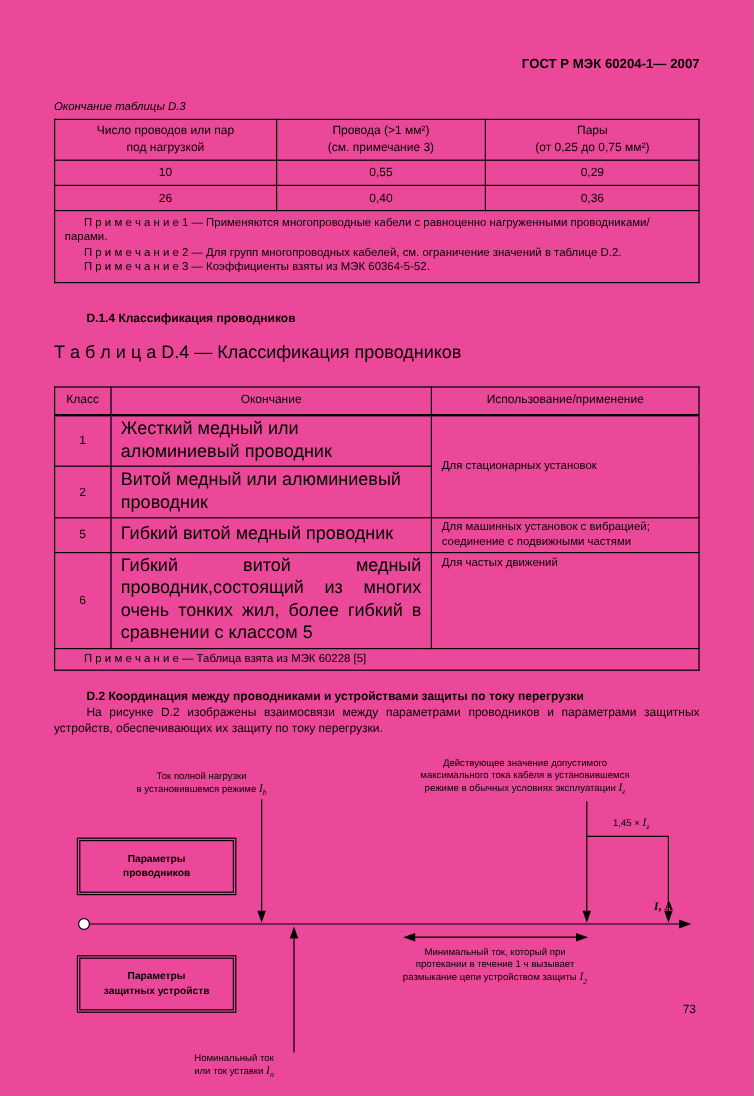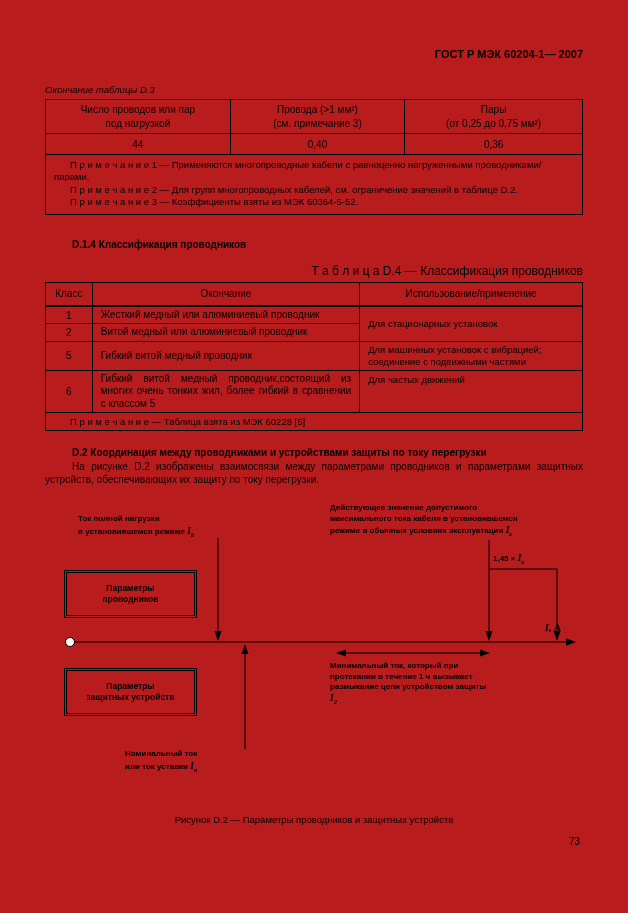--- a/index.html
+++ b/index.html
@@ -1,49 +1,49 @@
 <!DOCTYPE html>
 <html><head>
 <meta charset="utf-8">
 <style>
   * { margin:0; padding:0; box-sizing:border-box; }
   html,body { background:#888; }
   body { width:628px; height:913px; position:relative; font-family:"Liberation Sans","DejaVu Sans",sans-serif; color:#000; }
-  .page { position:absolute; inset:0; background:#b91c1c; padding:48px 45px 0 45px; }
+  .page { position:absolute; inset:0; background:#ec4899; padding:48px 45px 0 45px; }
 
   .doc-header { text-align:right; font-size:11px; font-weight:bold; margin-bottom:24px; }
 
   .t3-caption { font-style:italic; font-size:9.5px; margin-bottom:4px; }
-  .tbl-caption { font-size:12px; margin-bottom:4px;text-align:right; }
+  .tbl-caption { font-size:15px; margin-bottom:20px; }
 
   table.tbl { width:100%; border-collapse:collapse; }
   table.tbl th, table.tbl td { border:1px solid #000; }
   table.tbl th { font-weight:normal; font-size:10px; text-align:center; vertical-align:middle; padding:3px 4px; line-height:1.35; }
   .pre { white-space:pre-line; }
   td.val { text-align:center; font-size:10px; padding:4px; height:21px; }
   td.notes-cell { padding:4px 8px 6px 8px; font-size:9.5px; }
   .note-p { text-indent:16px; line-height:1.3; text-align:left; }
 
   .sec-heading { font-size:10px; font-weight:bold; text-indent:27px; margin-top:24px; margin-bottom:14px; }
   .sec-heading.d2 { margin-top:16px; margin-bottom:2px; }
 
   table.t4 th { border-bottom:2px solid #000; padding:4px; }
   td.cls { text-align:center; font-size:10px; padding:2px 3px; vertical-align:middle; }
-  td.desc { font-size:10px; padding:2px 8px; vertical-align:middle; line-height:1.25;margin-left:48px; }
+  td.desc { font-size:15px; padding:2px 8px; vertical-align:middle; line-height:1.25;margin-left:48px; }
   td.desc.just { text-align:justify; }
   td.usage { font-size:9.5px; text-align:left; padding:2px 8px; vertical-align:middle; line-height:1.25; }
   td.usage.top { vertical-align:top; padding-top:3px; }
   td.note-row { font-size:9.5px; padding:3px 8px; }
   td.note-row span { display:block; text-indent:16px; }
 
   .body-par { font-size:10px; line-height:1.3; text-align:justify; text-indent:27px; margin-top:2px; }
 
   .diagram { position:relative; width:538px; height:280px; margin-top:16px; }
   .diagram-svg { position:absolute; left:0; top:0; }
-  .fig-label { position:absolute; font-size:8px; font-weight:bold; line-height:1.3; }
+  .fig-label { position:absolute; text-align:center; font-size:8px; font-weight:normal; line-height:1.3; }
   .fig-box { position:absolute; border:3px double #000; display:flex; align-items:center; justify-content:center;
              text-align:center; font-size:8.5px; font-weight:bold; white-space:pre-line; line-height:1.35; }
   .sym { font-family:"Liberation Serif","DejaVu Serif",serif; font-style:italic; font-size:9.5px; }
   sub.ssub { font-family:"Liberation Serif","DejaVu Serif",serif; font-style:italic; font-size:6.5px; }
   .axis-label { position:absolute; font-size:10px; font-weight:bold; }
   .axis-label .rest { font-family:"Liberation Serif","DejaVu Serif",serif; font-size:10px; }
 
   .fig-caption { text-align:center; font-size:9.5px; margin-top:32px; }
   .page-number { position:absolute; top:836px; right:48px; font-size:10px; }
 </style>
@@ -69,21 +69,26 @@
         <th class="pre">Число проводов или пар
 под нагрузкой</th>
         <th class="pre">Провода (&gt;1 мм²)
 (см. примечание 3)</th>
         <th class="pre">Пары
 (от 0,25  до 0,75 мм²)</th>
       </tr>
     </thead>
     <tbody>
       <tr>
-        <td class="val">44</td>
+        <td class="val">10</td>
+        <td class="val">0,55</td>
+        <td class="val">0,29</td>
+      </tr>
+      <tr>
+        <td class="val">26</td>
         <td class="val">0,40</td>
         <td class="val">0,36</td>
       </tr>
       <tr>
         <td colspan="3" class="notes-cell">
           <p class="note-p">П р и м е ч а н и е  1 — Применяются  многопроводные  кабели с равноценно нагруженными проводниками/парами.</p>
           <p class="note-p">П р и м е ч а н и е  2 —  Для групп многопроводных кабелей, см. ограничение значений в таблице D.2.</p>
           <p class="note-p">П р и м е ч а н и е  3 —  Коэффициенты взяты из МЭК 60364-5-52.</p>
         </td>
       </tr>

